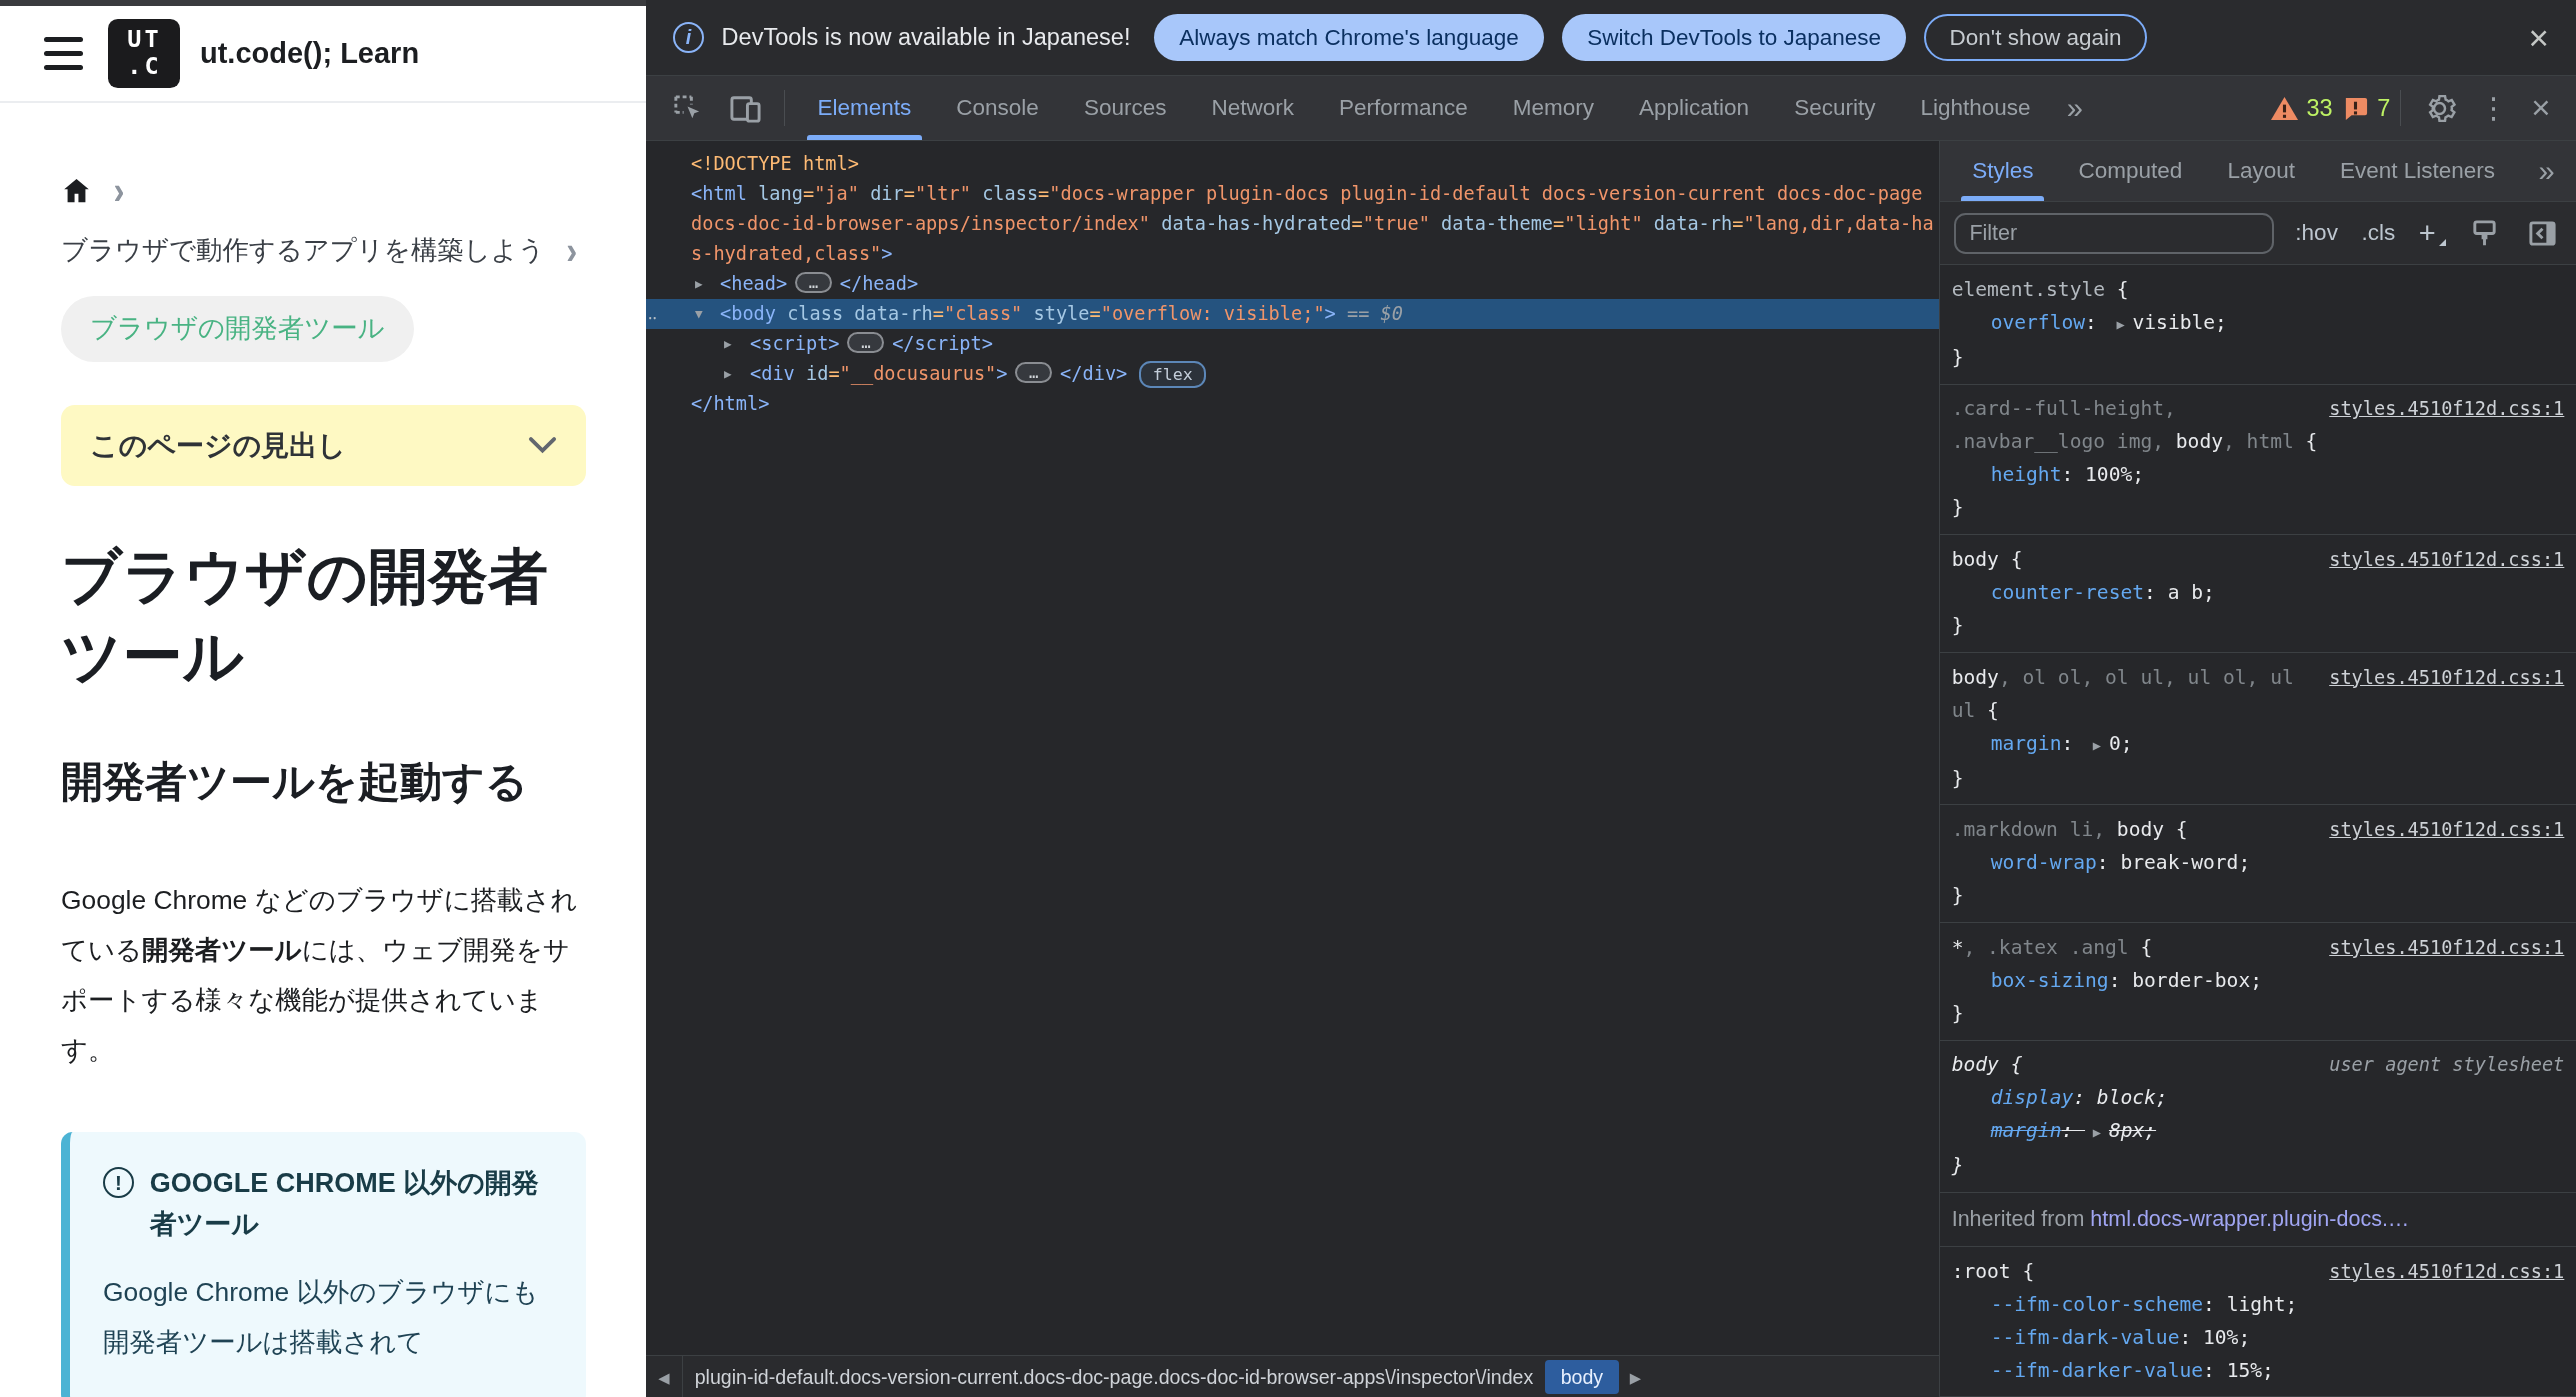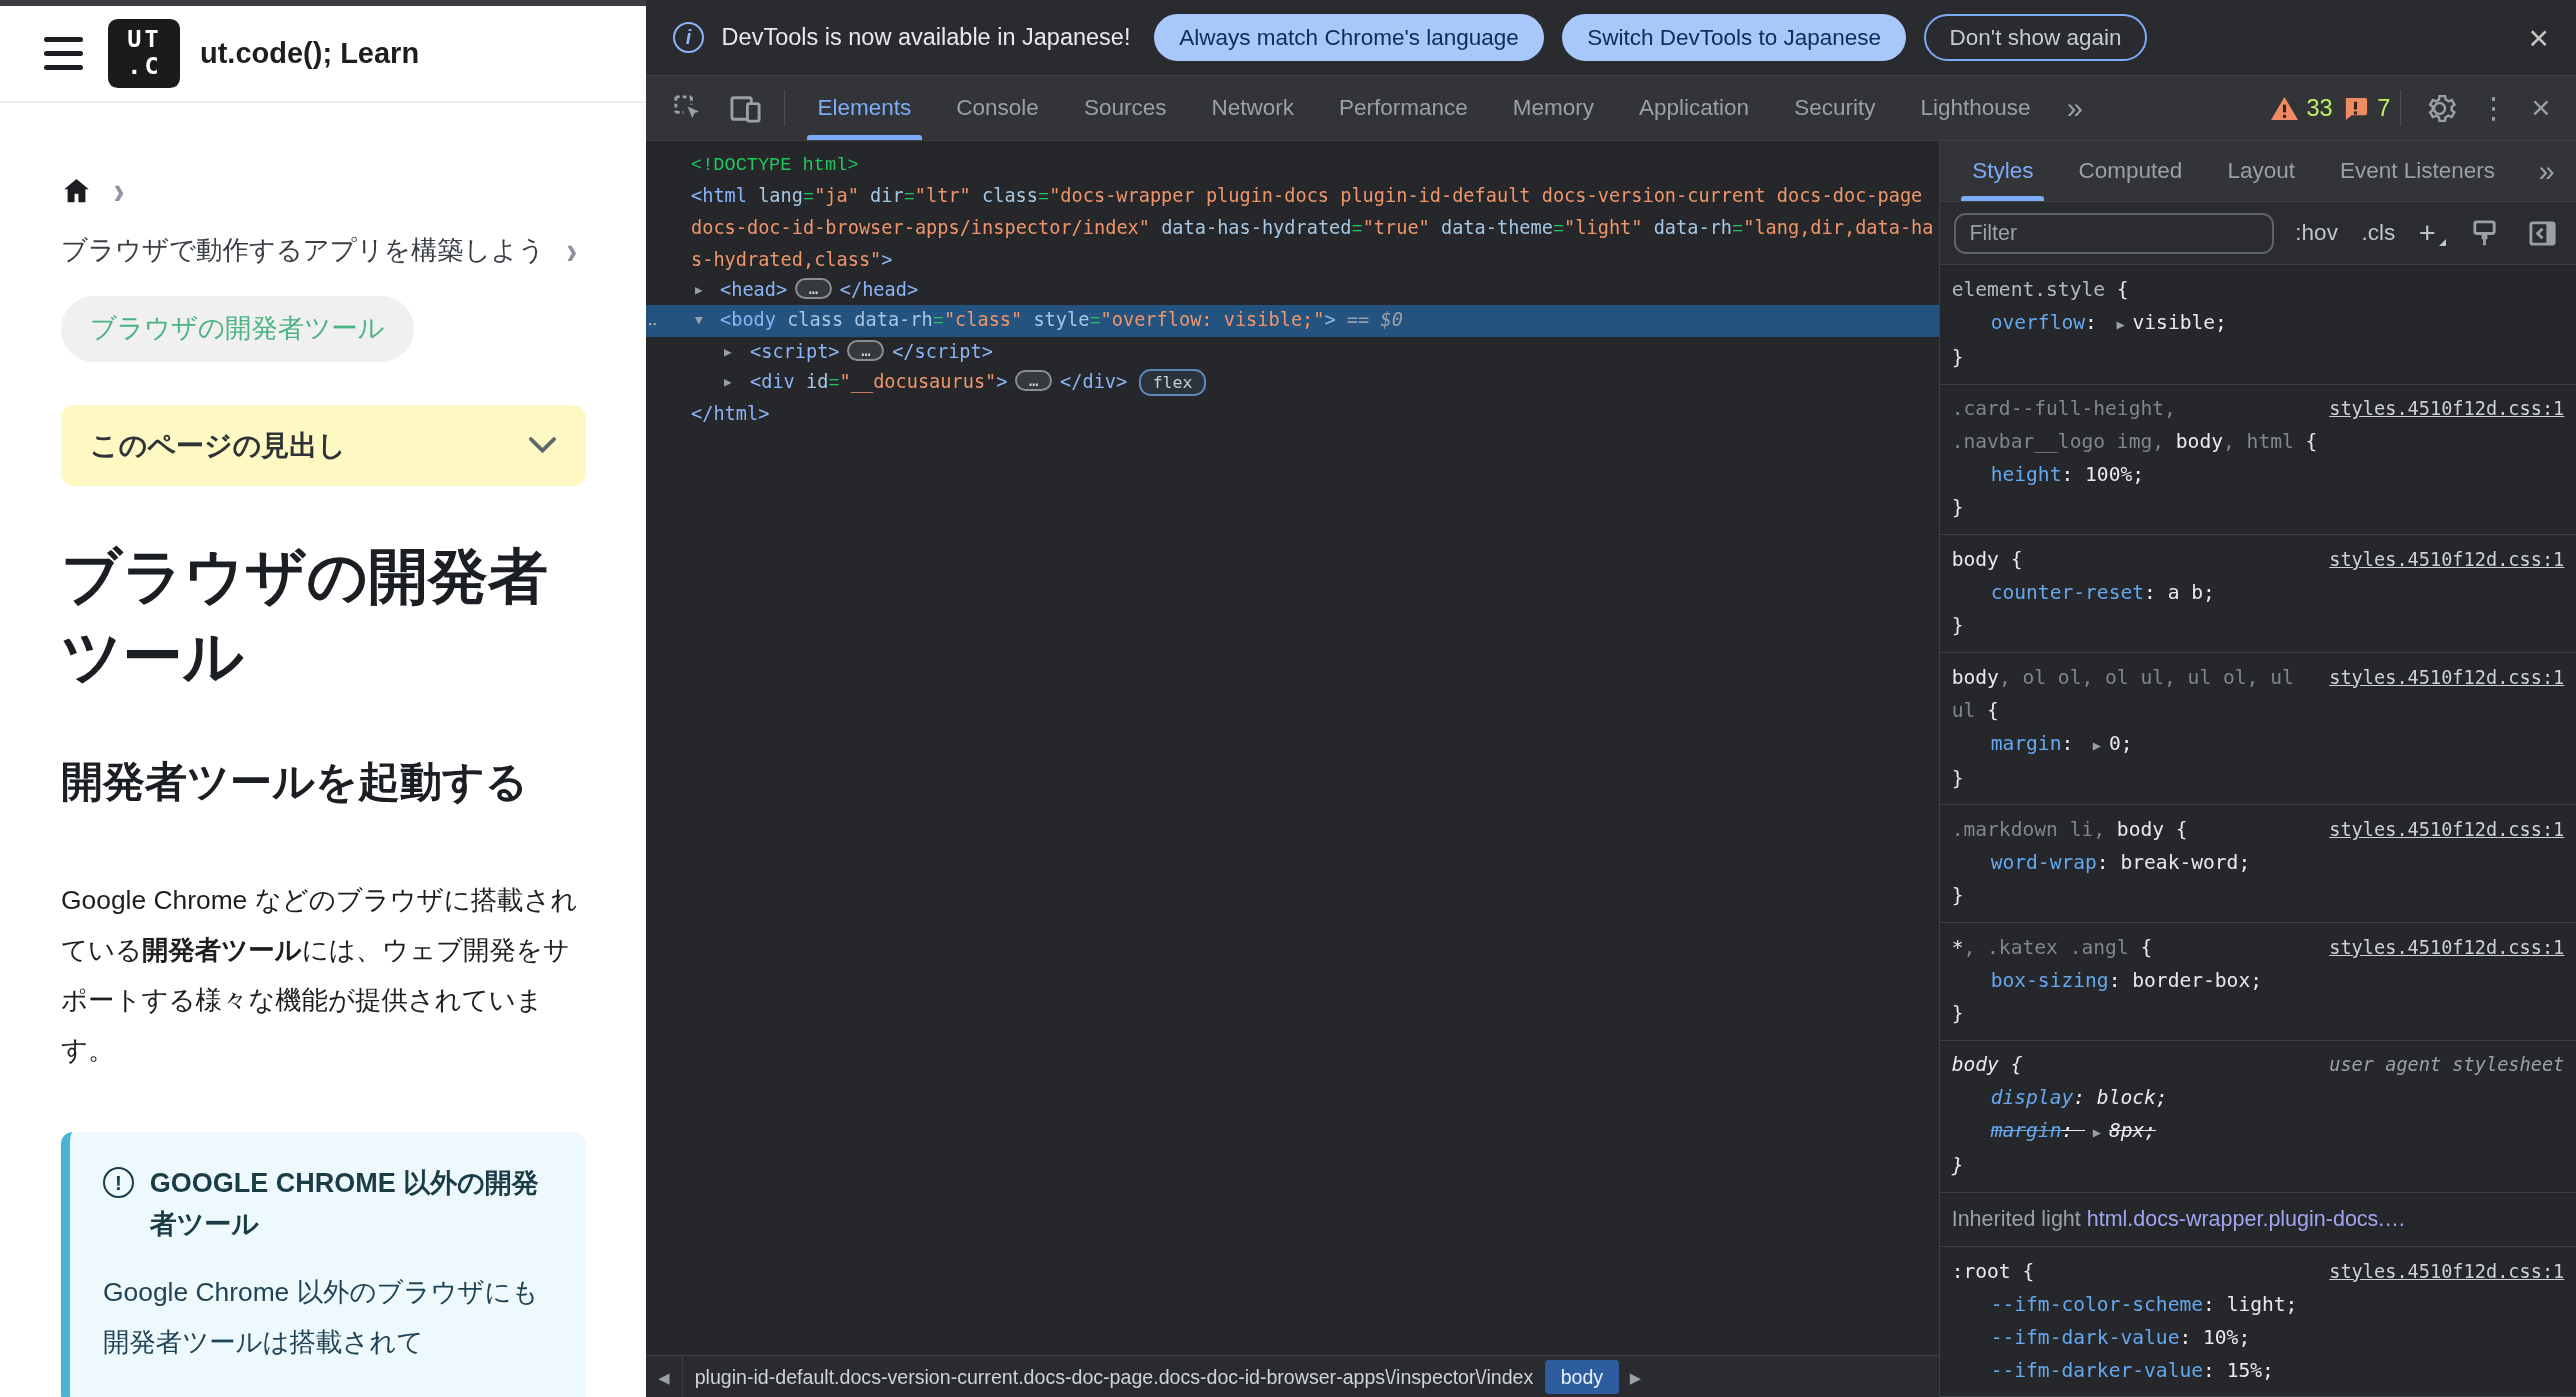--- a/index.html
+++ b/index.html
@@ -59,21 +59,21 @@
   .dtmain { flex:1; display:flex; min-height:0; }
 
   
   .elements { width:1294px; border-right:1px solid #3c4043; display:flex; flex-direction:column; min-width:0; }
   .domtree { flex:1; overflow:hidden; padding-top:7.8px; font-family:"DejaVu Sans Mono",monospace; font-size:18.6px; line-height:30px; }
   .dom-row { position:relative; padding-left:45px; white-space:pre-wrap; word-break:break-all; color:#e8eaed; }
   .dom-row .arrow { position:absolute; left:19.6px; top:0; font-size:12.7px; color:#9aa0a6; line-height:30px; }
   .dom-row.selected { background:#25537f; }
   .dom-row.selected .dots { position:absolute; left:2px; top:0; color:#b9c0c7; font-size:16.6px; letter-spacing:1px; }
   .tk-tag { color:#8ab4f8; } .tk-attr { color:#a5c8e4; } .tk-val { color:#f0956a; }
-  .tk-gray { color:#22c55e;font-family:Liberation Mono, monospace; } .tk-dim { color:#9aa0a6; font-style:italic; }
+  .tk-gray { color:#fdba74; } .tk-dim { color:#9aa0a6; font-style:italic; }
   .ellipsis-btn { display:inline-flex; align-items:center; justify-content:center; width:37px; height:21.5px;
     border:2px solid #8a8d92; border-radius:11.7px; color:#d0d4d8; background:#36393e; font-size:15.7px; line-height:9.8px;
     margin:0 7.8px; vertical-align:2px; cursor:pointer; }
   .flex-badge { display:inline-block; margin-left:11.7px; padding:0 11.7px; border:2px solid #5c87b8; border-radius:11.7px;
     color:#c3cdd9; font-size:16.6px; line-height:23.5px; background:rgba(92,135,184,.12); cursor:pointer; }
   .statusbar { flex:0 0 43px; background:#2a2b2e; border-top:1px solid #3c4043; display:flex; align-items:center; font-size:19.6px; color:#cfd3d8; }
   .sb-nav { width:37px; align-self:stretch; display:flex; align-items:center; justify-content:center; background:none; border:none;
     border-right:1px solid #3c4043; color:#9aa0a6; font-size:14.7px; cursor:pointer; }
   .sb-path { padding:0 11.7px; white-space:nowrap; overflow:hidden; }
   .sb-chip { background:#2d5d9e; color:#e8f0fe; padding:5.9px 15.7px; border-radius:3.9px; cursor:pointer; }
@@ -300,21 +300,21 @@
               <div class="rule-head"><a class="css-link">styles.4510f12d.css:1</a><span class="sel-m">*</span><span class="sel-u">, .katex .angl</span><span class="sel-m"> {</span></div>
               <div class="prop-line"><span class="prop-name">box-sizing</span><span class="p-colon">:  </span><span class="prop-val">border-box</span><span class="p-semi">;</span></div>
               <div class="close-brace">}</div>
             </div>
             <div class="rule ua">
               <div class="rule-head"><a class="ua-link">user agent stylesheet</a><span class="sel-m">body</span><span class="sel-m"> {</span></div>
               <div class="prop-line"><span class="prop-name">display</span><span class="p-colon">:  </span><span class="prop-val">block</span><span class="p-semi">;</span></div>
               <div class="prop-line struck"><span class="prop-name">margin</span><span class="p-colon">:  </span><span class="p-arrow">▶</span><span class="prop-val">8px</span><span class="p-semi">;</span></div>
               <div class="close-brace">}</div>
             </div>
-            <div class="inherited"><span class="inh-label">Inherited light </span><a class="inh-link">html.docs-wrapper.plugin-docs.…</a></div>
+            <div class="inherited"><span class="inh-label">Inherited from </span><a class="inh-link">html.docs-wrapper.plugin-docs.…</a></div>
             <div class="rule">
               <div class="rule-head"><a class="css-link">styles.4510f12d.css:1</a><span class="sel-m">:root</span><span class="sel-m"> {</span></div>
               <div class="prop-line"><span class="prop-name">--ifm-color-scheme</span><span class="p-colon">:  </span><span class="prop-val">light</span><span class="p-semi">;</span></div>
               <div class="prop-line"><span class="prop-name">--ifm-dark-value</span><span class="p-colon">:  </span><span class="prop-val">10%</span><span class="p-semi">;</span></div>
               <div class="prop-line"><span class="prop-name">--ifm-darker-value</span><span class="p-colon">:  </span><span class="prop-val">15%</span><span class="p-semi">;</span></div>
               <div class="prop-line"></div>
             </div>
           </div>
       </div>
     </div>

